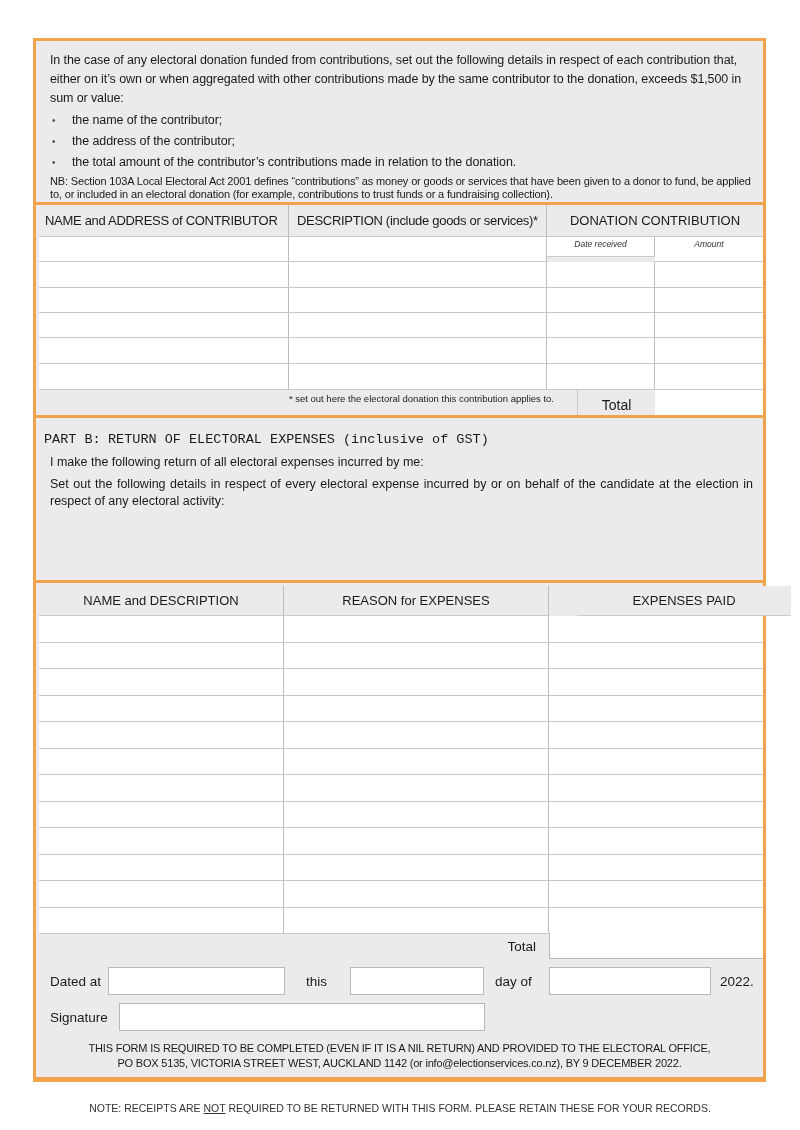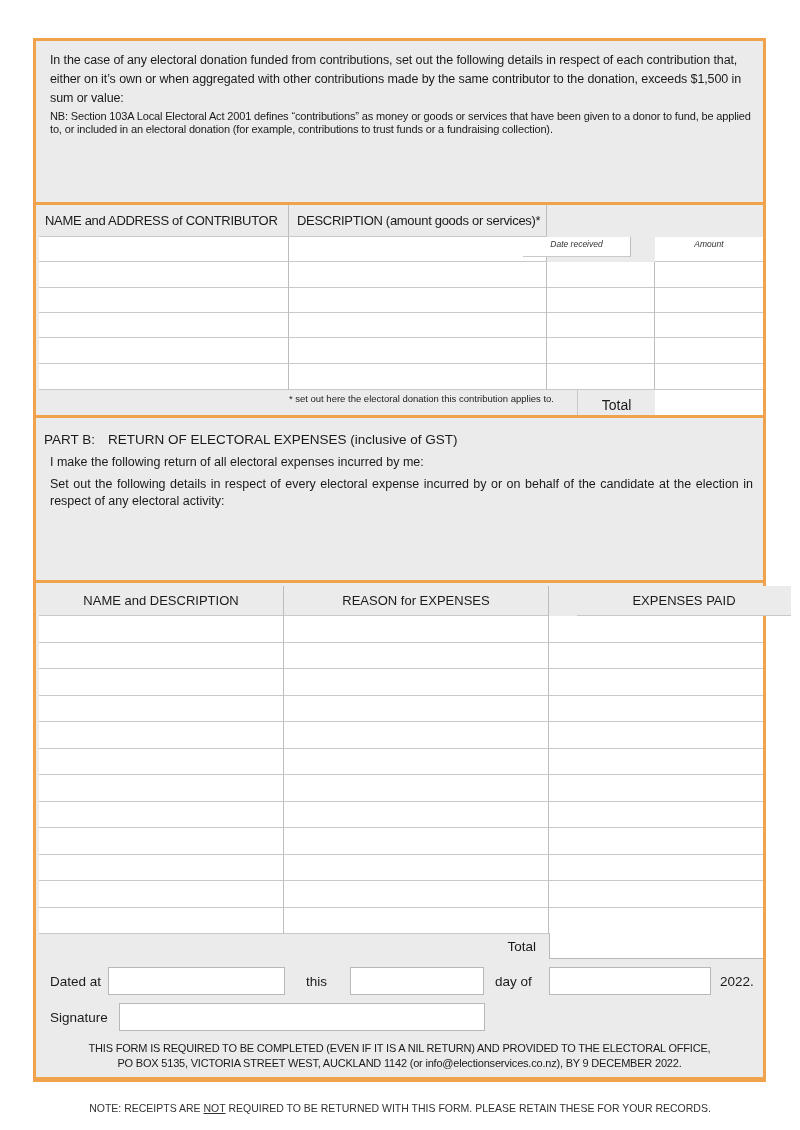--- a/index.html
+++ b/index.html
@@ -23,21 +23,21 @@
   
   .ctable { position: absolute; left: 3px; right: 3px; top: 164px; height: 210px; }
   .ctable .hdr { position: absolute; top: 0; height: 32px; font-size: 13px; display: flex; align-items: center; background: #ebebeb; }
   .cell { position: absolute; background: #fff; border-right: 1px solid #bdbdbd; border-bottom: 1.5px solid #c9c9c9; }
   .sub { position: absolute; top: 2px; left: 0; right: 0; text-align: center; font-size: 8.5px; font-style: italic; color: #333; }
   .note { position: absolute; font-size: 9.5px; color: #222; }
   .total-lbl { position: absolute; font-size: 14px; display: flex; align-items: center; justify-content: center; }
 
   
   .partb { position: absolute; left: 8px; right: 10px; top: 390px; font-size: 12.5px; line-height: 17px; }
-  .partb .title { font-size: 13.5px; margin-bottom: 6px; display: flex; }
+  .partb .title { font-size: 13.5px; margin-bottom: 6px; display: flex; font-family: Liberation Mono, monospace; }
   .partb .title .pl { width: 64px; }
   .partb p { margin: 0 0 3px 6px; }
   .partb .just { text-align: justify; }
   .partb ul { list-style: none; margin: 0 0 0 0; }
   .partb li { position: relative; padding-left: 18px; margin-bottom: 1px; }
   .partb li::before { content: "\2022"; position: absolute; left: 4px; top: 0; font-size: 10px; color: #555; }
   .partb .last { margin-left: 6px; line-height: 17px; }
 
   
   .etable { position: absolute; left: 3px; right: 3px; top: 545px; }
@@ -50,33 +50,39 @@
   .bottom-note { position: absolute; top: 1102px; left: 0; width: 800px; text-align: center; font-size: 10.5px; color: #333; }
   .bottom-note u { text-decoration: underline; margin-top: 36px; }
 </style>
 </head>
 <body>
 
 <div class="frame">
 
   <div class="intro">
     <p>In the case of any electoral donation funded from contributions, set out the following details in respect of each contribution that, either on it’s own or when aggregated with other contributions made by the same contributor to the donation, exceeds $1,500 in sum or value:</p>
+    <ul>
+      <li>the name of the contributor;</li>
+      <li>the address of the contributor;</li>
+      <li>the total amount of the contributor’s contributions made in relation to the donation.</li>
+    </ul>
     <p class="nb">NB: Section 103A Local Electoral Act 2001 defines “contributions” as money or goods or services that have been given to a donor to fund, be applied to, or included in an electoral donation (for example, contributions to trust funds or a fundraising collection).</p>
   </div>
 
   <div class="divider" style="top:161px;"></div>
 
   <div class="ctable">
     <div class="hdr" style="left:0; width:250px; padding-left:6px; border-right:1px solid #bdbdbd; border-bottom:1.5px solid #c9c9c9; letter-spacing:-0.3px;">NAME and ADDRESS of CONTRIBUTOR</div>
-    <div class="hdr" style="left:250px; width:258px; padding-left:8px; border-right:1px solid #bdbdbd; border-bottom:1.5px solid #c9c9c9; letter-spacing:-0.3px;">DESCRIPTION (amount goods or services)*</div>
+    <div class="hdr" style="left:250px; width:258px; padding-left:8px; border-right:1px solid #bdbdbd; border-bottom:1.5px solid #c9c9c9; letter-spacing:-0.3px;">DESCRIPTION (include goods or services)*</div>
+    <div class="hdr" style="left:508px; width:216px; justify-content:center; border-bottom:1.5px solid #c9c9c9;">DONATION CONTRIBUTION</div>
 
     <div>
       <div class="cell" style="left:0;width:250px;top:32px;height:25px;"></div>
       <div class="cell" style="left:250px;width:258px;top:32px;height:25px;"></div>
-      <div class="cell" style="left:484px;width:108px;top:32px;height:20px;">
+      <div class="cell" style="left:508px;width:108px;top:32px;height:20px;">
           <span class="sub">Date received</span>
         </div>
       <div class="cell" style="left:616px;width:108px;top:32px;height:25px;border-right:none;">
           <span class="sub">Amount</span>
         </div>
     </div>
     <div>
       <div class="cell" style="left:0;width:250px;top:57px;height:26px;"></div>
       <div class="cell" style="left:250px;width:258px;top:57px;height:26px;"></div>
       <div class="cell" style="left:508px;width:108px;top:57px;height:26px;"></div>

